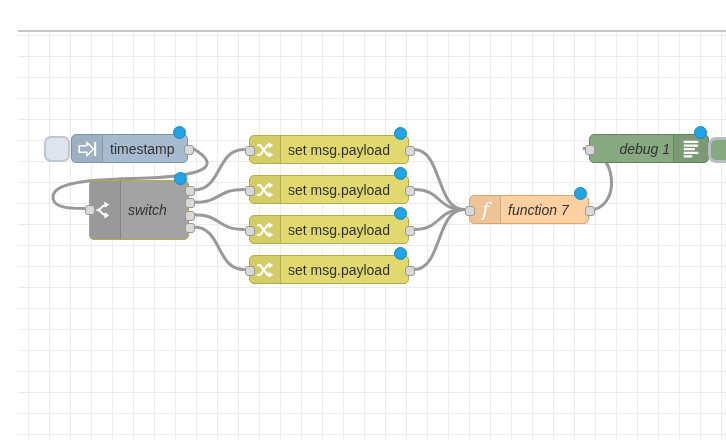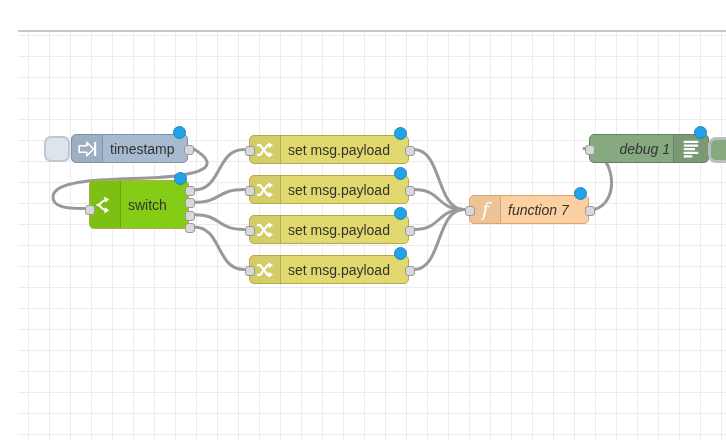--- a/index.html
+++ b/index.html
@@ -56,21 +56,21 @@
       <div class="icon-area left">
         <svg viewBox="0 0 20 20">
           <path d="M2.2 6.8 h7.6 v-3.6 l6.8 6.8 -6.8 6.8 v-3.6 h-7.6 z" fill="none" stroke="#fff" stroke-width="1.6" stroke-linejoin="round"></path>
           <rect x="17" y="3" width="2.2" height="14" rx="0.5" fill="#fff"></rect>
         </svg>
       </div>
       <div class="node-label">timestamp</div>
       <div class="port" style="left: 112px; top: 9.5px;"></div>
       <div class="status-dot" style="background: rgb(34, 163, 229);"></div>
     </div>
-    <div class="node" style="left: 71px; top: 180px; width: 100px; height: 49px; background: #84cc16; border-color: rgb(179, 169, 77);">
+    <div class="node" style="left: 71px; top: 180px; width: 100px; height: 60px; background: #a3a3a3; border-color: rgb(179, 169, 77); font-style: italic;">
       <div class="icon-area left">
         <svg viewBox="0 0 20 20">
           <g fill="none" stroke="#fff" stroke-width="2" stroke-linecap="round">
             <path d="M2.5 10 C6.5 10 6 5.5 10.5 5"></path>
             <path d="M2.5 10 C6.5 10 6 14.5 10.5 15"></path>
           </g>
           <path d="M9.2 1.6 l5 2.8 -4.2 3.4 z" fill="#fff"></path>
           <path d="M9.2 18.4 l5 -2.8 -4.2 -3.4 z" fill="#fff"></path>
         </svg>
       </div>

